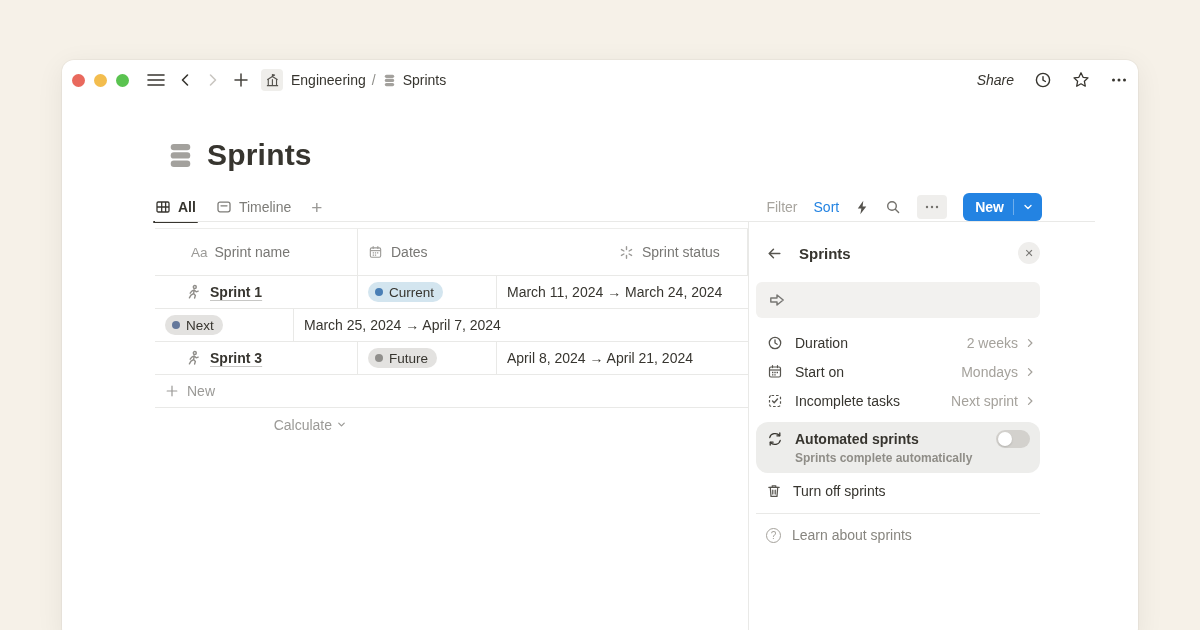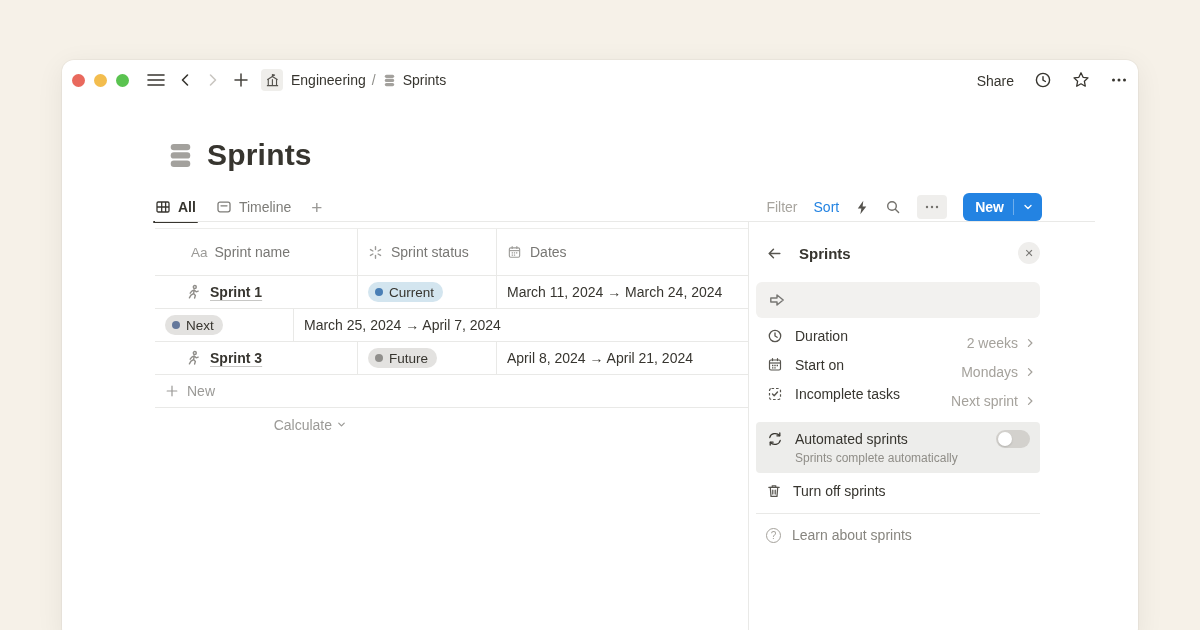--- a/index.html
+++ b/index.html
@@ -19,21 +19,21 @@
   .titlebar { position:absolute; left:0; top:0; right:0; height:40px;
     display:flex; align-items:center; padding:0 10px; }
   .lights { display:flex; gap:9px; align-items:center; margin-right:18px; }
   .light { width:13px; height:13px; border-radius:50%; }
   .light.red{background:#E9695D} .light.yellow{background:#F3BD4E} .light.green{background:#5AC350}
   .tb-btn { display:flex; align-items:center; justify-content:center; margin-right:12px; cursor:pointer; }
   .chip { width:22px; height:22px; background:#EFEEEB; border-radius:4px;
     display:flex; align-items:center; justify-content:center; margin-right:8px; }
   .crumbs { display:flex; align-items:center; gap:6px; font-size:14px; }
   .crumb-sep { color:#908F8B; }
-  .tb-right { margin-left:auto; display:flex; align-items:flex-end; gap:20px; }
+  .tb-right { margin-left:auto; display:flex; align-items:center; gap:20px;font-style:italic; }
   .share { font-size:14px; cursor:pointer; }
   
   .page-title-row { position:absolute; left:104px; top:78px; display:flex; align-items:center; gap:12px; }
   .page-title { font-size:30px; font-weight:700; letter-spacing:.2px; }
   
   .views-row { position:absolute; left:93px; top:132px; height:30px; display:flex; align-items:center; gap:20px; }
   .tab { display:flex; align-items:center; gap:7px; height:30px; position:relative; font-size:14px; cursor:pointer; }
   .tab.active { font-weight:700; color:#37352F; }
   .tab.active::after { content:""; position:absolute; left:-2px; right:-2px; bottom:-1px; height:2px; background:#37352F; border-radius:1px; }
   .tab.inactive { color:#7D7C78; }
@@ -79,24 +79,24 @@
   .v-divider { position:absolute; left:686px; top:161px; bottom:0; width:1px; background:#E9E9E7; }
   .panel { position:absolute; left:694px; top:180px; width:284px; font-size:14px; }
   .panel-header { display:flex; align-items:center; height:26px; padding-left:10px; }
   .panel-title { font-size:15px; font-weight:700; margin-left:16px; }
   .close-btn { margin-left:auto; width:22px; height:22px; border-radius:50%; background:#EFEEEC;
     color:#787774; display:flex; align-items:center; justify-content:center; font-size:11px; cursor:pointer; }
   .notice { margin-top:16px; background:#F2F1EF; border-radius:6px; padding:9px 12px 9px 12px;
     display:flex; gap:10px; color:#787774; }
   .notice-text { line-height:20px; max-width:228px; }
   .settings { margin-top:10px; }
-  .setting-row { height:29px; display:flex; padding:0 4px 0 10px; cursor:pointer; border-radius:4px; }
+  .setting-row { height:29px; display:flex; align-items:center; padding:0 4px 0 10px; cursor:pointer; border-radius:4px; }
   .setting-icon { width:18px; display:flex; justify-content:center; margin-right:11px; }
   .setting-value { margin-left:auto; color:#A5A29C; display:flex; align-items:center; gap:6px; }
-  .automated { margin-top:7px; background:#EDEDEB; border-radius:4px; padding:8px 10px 8px 10px; position:relative; cursor:pointer; }
+  .automated { margin-top:7px; background:#EDEDEB; border-radius:12px; padding:8px 10px 8px 10px; position:relative; cursor:pointer;font-weight:bold; }
   .automated-top { display:flex; align-items:center; }
   .automated-icon { width:18px; display:flex; justify-content:center; margin-right:11px; }
   .automated-desc { color:#8F8D87; font-size:12px; margin:3px 0 0 29px; }
   .toggle { margin-left:auto; width:34px; height:18px; border-radius:9px; background:#D3D1CD; position:relative; cursor:pointer; }
   .toggle-knob { position:absolute; left:2px; top:2px; width:14px; height:14px; border-radius:50%;
     background:#fff; box-shadow:0 1px 2px rgba(0,0,0,.15); }
   .turnoff-row { margin-top:2px; height:32px; display:flex; align-items:center; padding-left:10px; gap:11px; cursor:pointer; border-radius:4px; }
   .panel-div { height:1px; background:#E9E9E7; margin:6px 0 6px 0; }
   .learn-row { height:30px; display:flex; align-items:center; padding-left:10px; gap:11px; color:#87857F; cursor:pointer; }
   .qcircle { width:15px; height:15px; border:1.2px solid #A5A29C; border-radius:50%; color:#A5A29C;
@@ -242,44 +242,44 @@
   </div>
 
   <div class="tabs-divider"></div>
 
   <div class="table">
     <div class="t-row header">
       <div class="cell c1">
         <span class="aa">Aa</span>
         <span>Sprint name</span>
       </div>
+      <div class="cell c3">
+        <span class="icon">
+          <svg width="15" height="15" viewBox="0 0 16 16" fill="none" stroke="#9B9A97" stroke-width="1.2">
+            <rect x="2.5" y="3" width="11" height="10" rx="1.5"></rect>
+              <path d="M2.5 6h11"></path>
+              <path d="M5.5 1.6v2M10.5 1.6v2" stroke-linecap="round"></path>
+            <path d="M5 8.5h1.4M7.3 8.5h1.4M9.6 8.5h1.4M5 10.8h1.4M7.3 10.8h1.4" stroke-width="1.3"></path>
+          </svg>
+        </span>
+        <span>Dates</span>
+      </div>
       <div class="cell c2">
         <span class="icon">
           <svg width="15" height="15" viewBox="0 0 16 16" stroke="#9B9A97" stroke-width="1.5" stroke-linecap="round">
             <path d="M10.77 9.6 L13.37 11.1"></path>
               <path d="M8 11.2 L8 14.2"></path>
               <path d="M5.23 9.6 L2.63 11.1"></path>
             <path d="M5.23 6.4 L2.63 4.9"></path>
               <path d="M8 4.8 L8 1.8"></path>
               <path d="M10.77 6.4 L13.37 4.9"></path>
           </svg>
         </span>
         <span>Sprint status</span>
       </div>
-      <div class="cell c3">
-        <span class="icon">
-          <svg width="15" height="15" viewBox="0 0 16 16" fill="none" stroke="#9B9A97" stroke-width="1.2">
-            <rect x="2.5" y="3" width="11" height="10" rx="1.5"></rect>
-              <path d="M2.5 6h11"></path>
-              <path d="M5.5 1.6v2M10.5 1.6v2" stroke-linecap="round"></path>
-            <path d="M5 8.5h1.4M7.3 8.5h1.4M9.6 8.5h1.4M5 10.8h1.4M7.3 10.8h1.4" stroke-width="1.3"></path>
-          </svg>
-        </span>
-        <span>Dates</span>
-      </div>
     </div>
 
     <div class="t-row data">
       <div class="cell c1">
         <span class="icon">
           <svg width="16" height="16" viewBox="0 0 16 16" fill="none" stroke="#8F8D89" stroke-width="1.4" stroke-linecap="round" stroke-linejoin="round">
             <circle cx="9.8" cy="3" r="1.5"></circle>
             <path d="M9.2 6 L6.8 7.1 L5.2 9.2 M9.2 6 L11.2 7.8 L13.2 7.1 M9.2 6 L8.6 9.6 L10.4 11.4 L9.6 14 M8.6 9.6 L6 11.2 L4.4 13.8"></path>
           </svg>
         </span>

